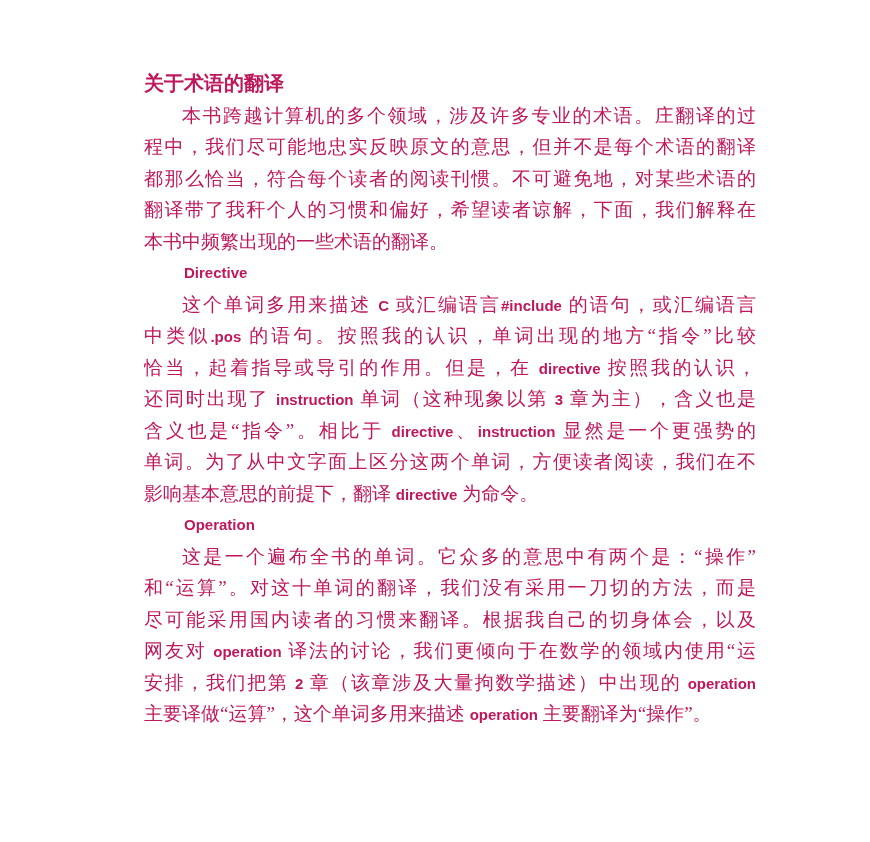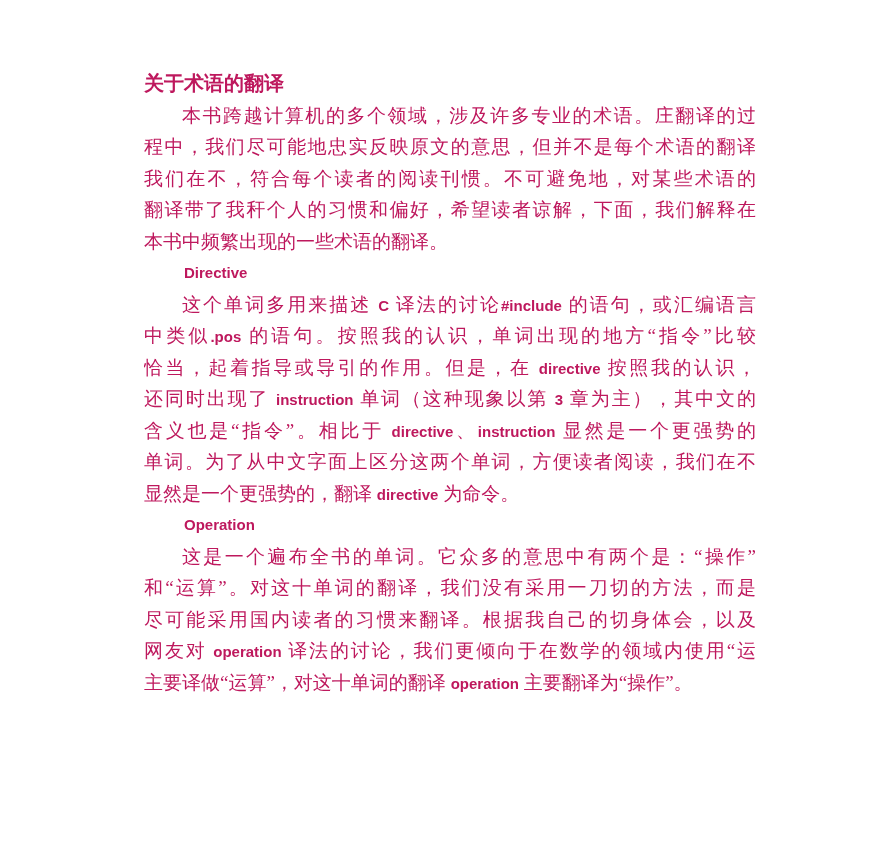--- a/index.html
+++ b/index.html
@@ -62,31 +62,32 @@
   }
 </style>
 </head>
 <body>
 
 <div class="page">
   <h1 class="doc-title">关于术语的翻译</h1>
   <div id="doc-body">
       <div class="line indent"><span class="seg">本书跨越计算机的多个领域，涉及许多专业的术语。庄翻译的过</span></div>
       <div class="line"><span class="seg">程中，我们尽可能地忠实反映原文的意思，但并不是每个术语的翻译</span></div>
-      <div class="line"><span class="seg">我们在不，符合每个读者的阅读刊惯。不可避免地，对某些术语的</span></div>
+      <div class="line"><span class="seg">都那么恰当，符合每个读者的阅读刊惯。不可避免地，对某些术语的</span></div>
       <div class="line"><span class="seg">翻译带了我秆个人的习惯和偏好，希望读者谅解，下面，我们解释在</span></div>
       <div class="line last"><span class="seg">本书中频繁出现的一些术语的翻译。</span></div>
       <div class="heading">Directive</div>
-      <div class="line indent"><span class="seg">这个单词多用来描述 </span><span class="seg b">C</span><span class="seg"> 译法的讨论</span><span class="seg b">#include</span><span class="seg"> 的语句，或汇编语言</span></div>
+      <div class="line indent"><span class="seg">这个单词多用来描述 </span><span class="seg b">C</span><span class="seg"> 或汇编语言</span><span class="seg b">#include</span><span class="seg"> 的语句，或汇编语言</span></div>
       <div class="line"><span class="seg">中类似</span><span class="seg b">.pos</span><span class="seg"> 的语句。按照我的认识，单词出现的地方“指令”比较</span></div>
       <div class="line"><span class="seg">恰当，起着指导或导引的作用。但是，在 </span><span class="seg b">directive</span><span class="seg"> 按照我的认识，</span></div>
-      <div class="line"><span class="seg">还同时出现了 </span><span class="seg b">instruction</span><span class="seg"> 单词（这种现象以第 </span><span class="seg b">3</span><span class="seg"> 章为主），其中文的</span></div>
+      <div class="line"><span class="seg">还同时出现了 </span><span class="seg b">instruction</span><span class="seg"> 单词（这种现象以第 </span><span class="seg b">3</span><span class="seg"> 章为主），含义也是</span></div>
       <div class="line"><span class="seg">含义也是“指令”。相比于 </span><span class="seg b">directive</span><span class="seg">、</span><span class="seg b">instruction</span><span class="seg"> 显然是一个更强势的</span></div>
       <div class="line"><span class="seg">单词。为了从中文字面上区分这两个单词，方便读者阅读，我们在不</span></div>
-      <div class="line last"><span class="seg">显然是一个更强势的，翻译 </span><span class="seg b">directive</span><span class="seg"> 为命令。</span></div>
+      <div class="line last"><span class="seg">影响基本意思的前提下，翻译 </span><span class="seg b">directive</span><span class="seg"> 为命令。</span></div>
       <div class="heading">Operation</div>
       <div class="line indent"><span class="seg">这是一个遍布全书的单词。它众多的意思中有两个是：“操作”</span></div>
       <div class="line"><span class="seg">和“运算”。对这十单词的翻译，我们没有采用一刀切的方法，而是</span></div>
       <div class="line"><span class="seg">尽可能采用国内读者的习惯来翻译。根据我自己的切身体会，以及</span></div>
       <div class="line"><span class="seg">网友对 </span><span class="seg b">operation</span><span class="seg"> 译法的讨论，我们更倾向于在数学的领域内使用“运</span></div>
-      <div class="line last"><span class="seg">主要译做“运算”，对这十单词的翻译 </span><span class="seg b">operation</span><span class="seg"> 主要翻译为“操作”。</span></div>
+      <div class="line"><span class="seg">安排，我们把第 </span><span class="seg b">2</span><span class="seg"> 章（该章涉及大量拘数学描述）中出现的 </span><span class="seg b">operation</span></div>
+      <div class="line last"><span class="seg">主要译做“运算”，这个单词多用来描述 </span><span class="seg b">operation</span><span class="seg"> 主要翻译为“操作”。</span></div>
     </div>
 </div>
 
 </body></html>

